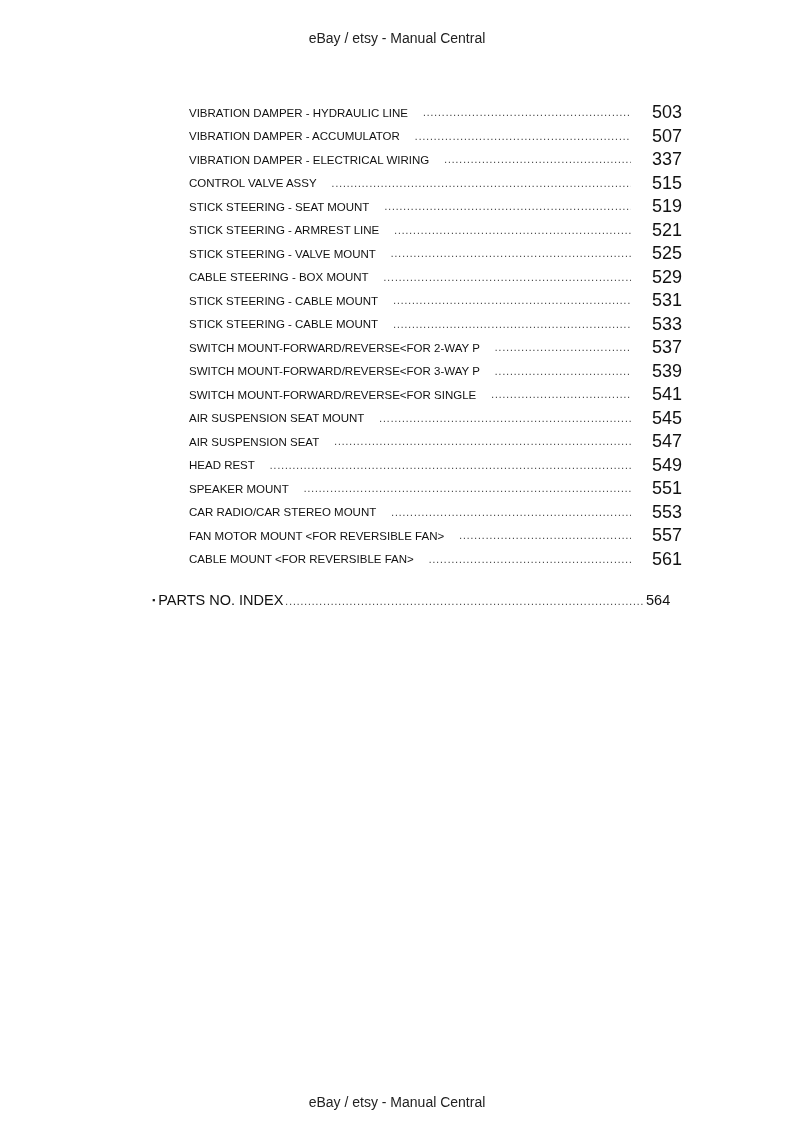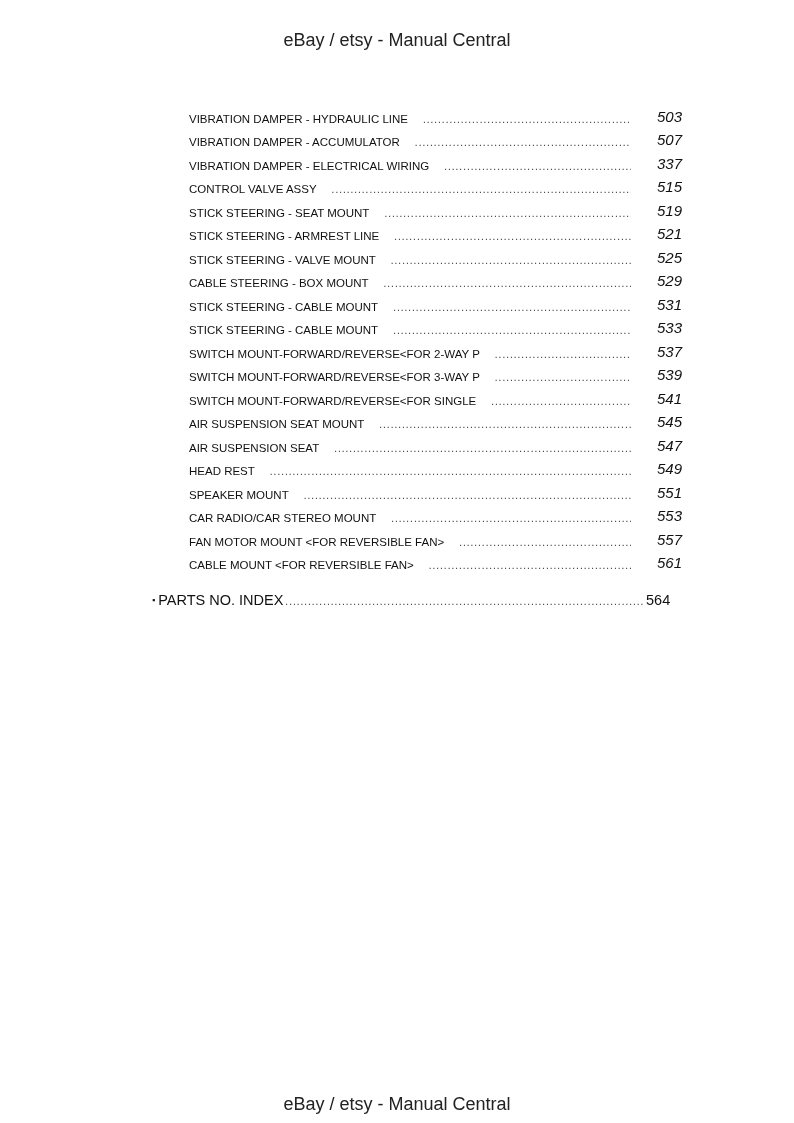--- a/index.html
+++ b/index.html
@@ -2,39 +2,39 @@
 <html><head>
   <meta charset="utf-8">
   <style>
     html, body { margin: 0; padding: 0; background: #ffffff; }
     body {
       width: 794px; height: 1123px; position: relative; overflow: hidden;
       font-family: "Liberation Sans", "DejaVu Sans", sans-serif; color: #111;
     }
     .header, .footer {
       position: absolute; left: 0; width: 794px; text-align: center;
-      font-size: 18px; color: #222;
+      font-size: 14px; color: #222;
     }
     .header { top: 30px; }
     .footer { top: 1094px; }
     .toc { position: absolute; left: 189px; top: 101px; width: 493px; }
     .row {
-      display: flex; align-items: flex-end; height: 23.5px;
+      display: flex; align-items: center; height: 23.5px;
       font-size: 11.5px;
       gap: 13px;
     }
     .row .title { white-space: nowrap; }
     .row .dots {
       flex: 1; overflow: hidden; white-space: nowrap; margin: 0 2px;
       color: #333; letter-spacing: 1px; font-size: 10px;
     }
     .row .dots::before {
       content: "........................................................................................................................................................................................................";
     }
-    .row .page { width: 36px; text-align: right; font-size: 15px; font-style: italic; }
+    .row .page { width: 36px; text-align: right; font-size: 18px; }
     .major {
       position: absolute; left: 152px; top: 592px; width: 530px;
       display: flex; align-items: baseline; font-size: 14.5px;
     }
     .major .bullet { font-size: 9px; margin-right: 3px; position: relative; top: -2px; }
     .major .title { white-space: nowrap; text-align: center; }
     .major .dots {
       flex: 1; overflow: hidden; white-space: nowrap; margin: 0 2px;
       color: #333; letter-spacing: 1px; font-size: 10px;
     }

